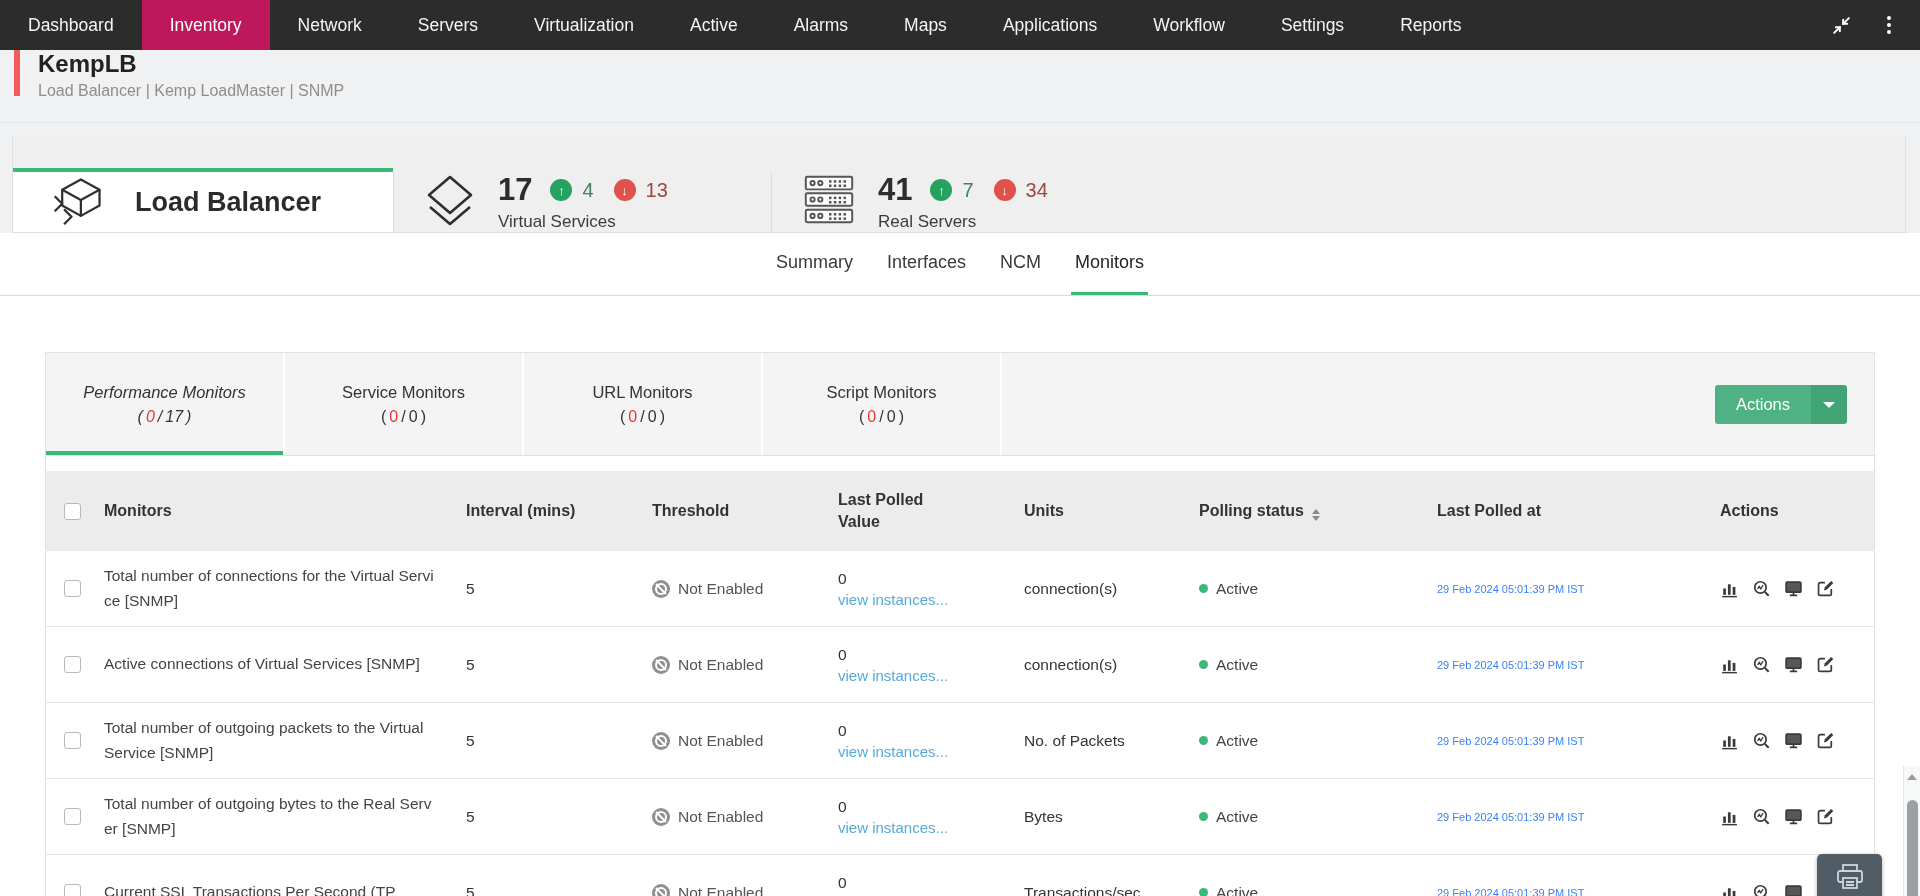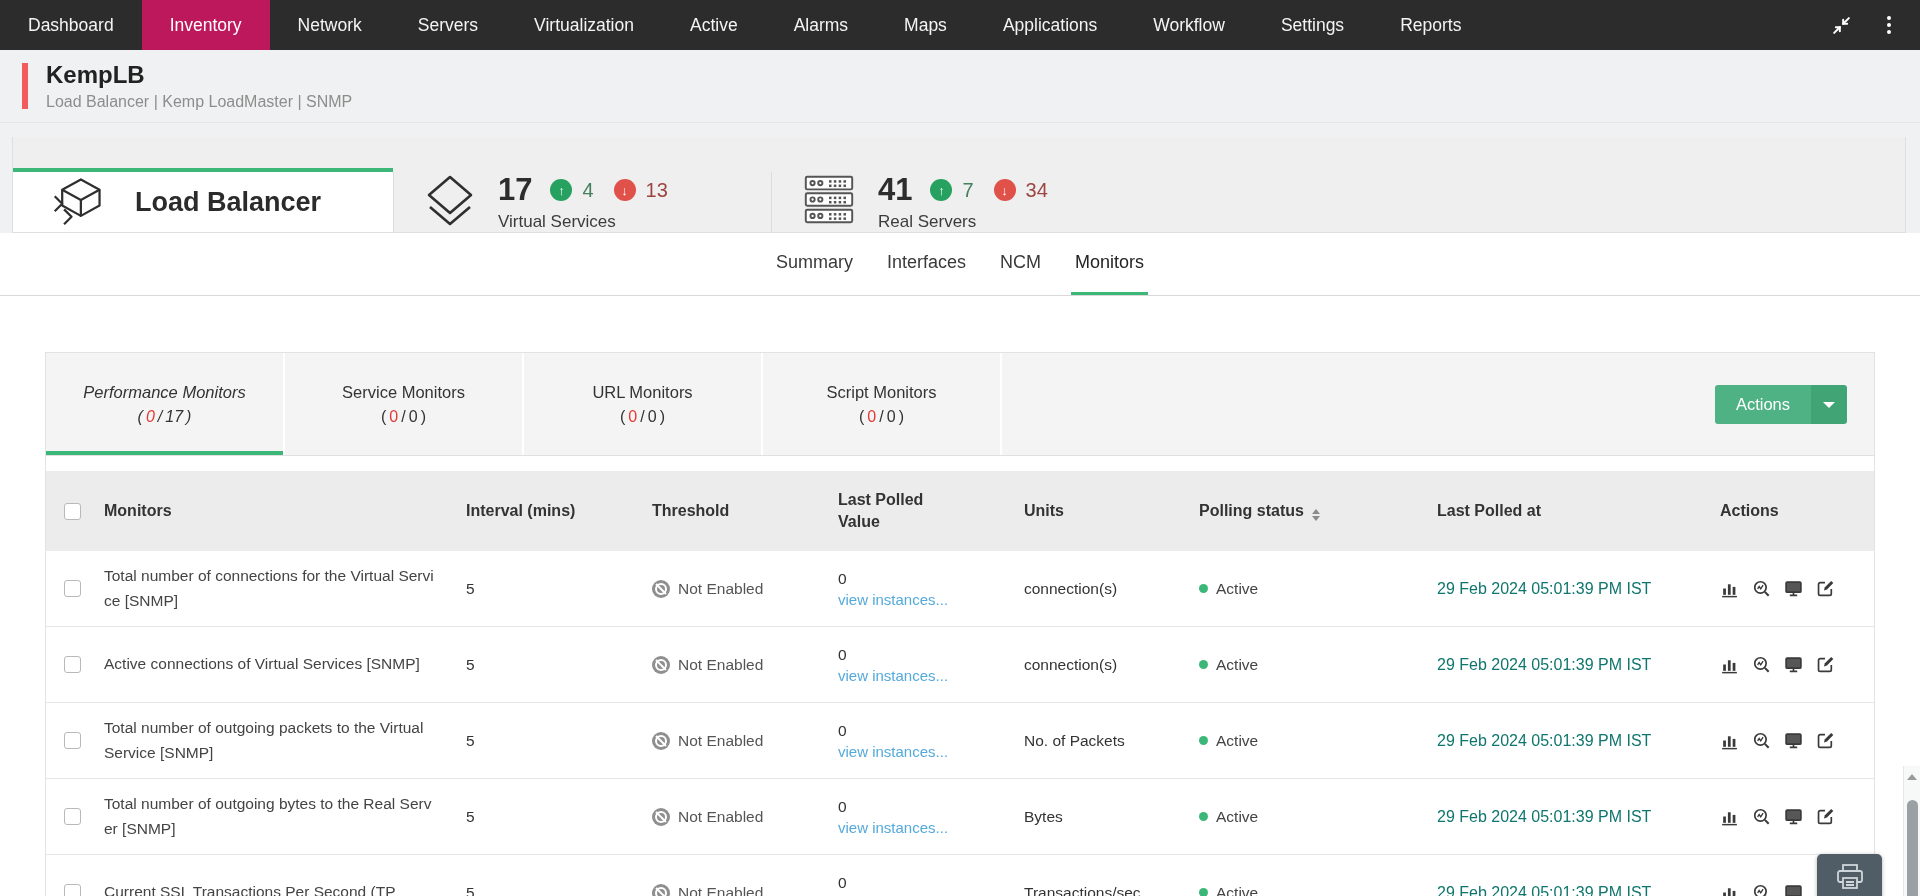--- a/index.html
+++ b/index.html
@@ -11,21 +11,21 @@
   .nav-item { display:flex; align-items:center; padding:0 28px; color:#f4f4f4;
               font-size:17.5px; cursor:pointer; white-space:nowrap; }
   .nav-item.active { background:#be185d; color:#fff; }
   .nav-right { margin-left:auto; display:flex; align-items:center; gap:26px; padding-right:20px; }
   .nav-icon { width:22px; height:22px; display:flex; align-items:center; justify-content:center; cursor:pointer; }
   .kebab { display:flex; flex-direction:column; gap:3px; }
   .kebab i { width:4px; height:4px; border-radius:50%; background:#fff; }
 
   
   .subheader-wrap { background:#f0f1f2; }
-  .device-header { height:73px; display:flex; align-items:center; padding-left:22px;
+  .device-header { height:73px; display:flex; padding-left:14px;
                    border-bottom:1px solid #e4e5e7; }
   .red-bar { width:6px; height:46px; background:#f15b5b; margin-right:18px; }
   .device-name { font-size:24px; font-weight:bold; color:#222; line-height:1.2; }
   .device-crumb { font-size:16px; color:#8d8d8d; margin-top:3px; }
 
   
   .cards-area { padding:14px 14px 0 12px; }
   .cards-strip { display:flex; height:96px; border:1px solid #dddfe0; border-top:none;
                  background:#efeff0; position:relative;align-items:flex-end; }
   .lb-tab { width:380px; background:#fff; border-top:4px solid #3bb877; margin-top:-4px;
@@ -87,21 +87,21 @@
   .sort .dn { border-top:5px solid #8a8a8a; }
   .thr { display:flex; align-items:center; gap:8px; color:#555; }
   .ban { width:18px; height:18px; border-radius:50%; background:#8f8f8f; position:relative; flex:0 0 auto; }
   .ban::before { content:""; position:absolute; inset:3px; border:2px solid #fff; border-radius:50%; }
   .ban::after { content:""; position:absolute; left:2px; top:8px; width:14px; height:2px;
                 background:#fff; transform:rotate(45deg); }
   .val-cell { display:flex; flex-direction:column; gap:3px; }
   .vlink { color:#54aadd; font-size:15px; cursor:pointer; }
   .status { display:flex; align-items:center; gap:8px; color:#444; }
   .dot { width:9px; height:9px; border-radius:50%; background:#3bb877; }
-  .date-cell { color:#0f766e; font-size:16px; }
+  .date-cell { color:#3b82f6; font-size:11px; }
   .acts { display:flex; gap:13px; color:#3a3a3a; }
   .aicon { width:19px; height:19px; cursor:pointer; }
   .aicon svg { width:100%; height:100%; }
 
   
   .vscroll { position:absolute; right:0; top:470px; bottom:0; width:17px; background:#f7f8f8;
              border-left:1px solid #e7e7e7; }
   .vs-arrow { width:0; height:0; border-left:5px solid transparent; border-right:5px solid transparent;
               border-bottom:6px solid #9a9a9a; margin:8px auto 0; }
   .vs-thumb { position:absolute; left:3px; top:34px; width:11px; height:120px; background:#9aa0a4;

